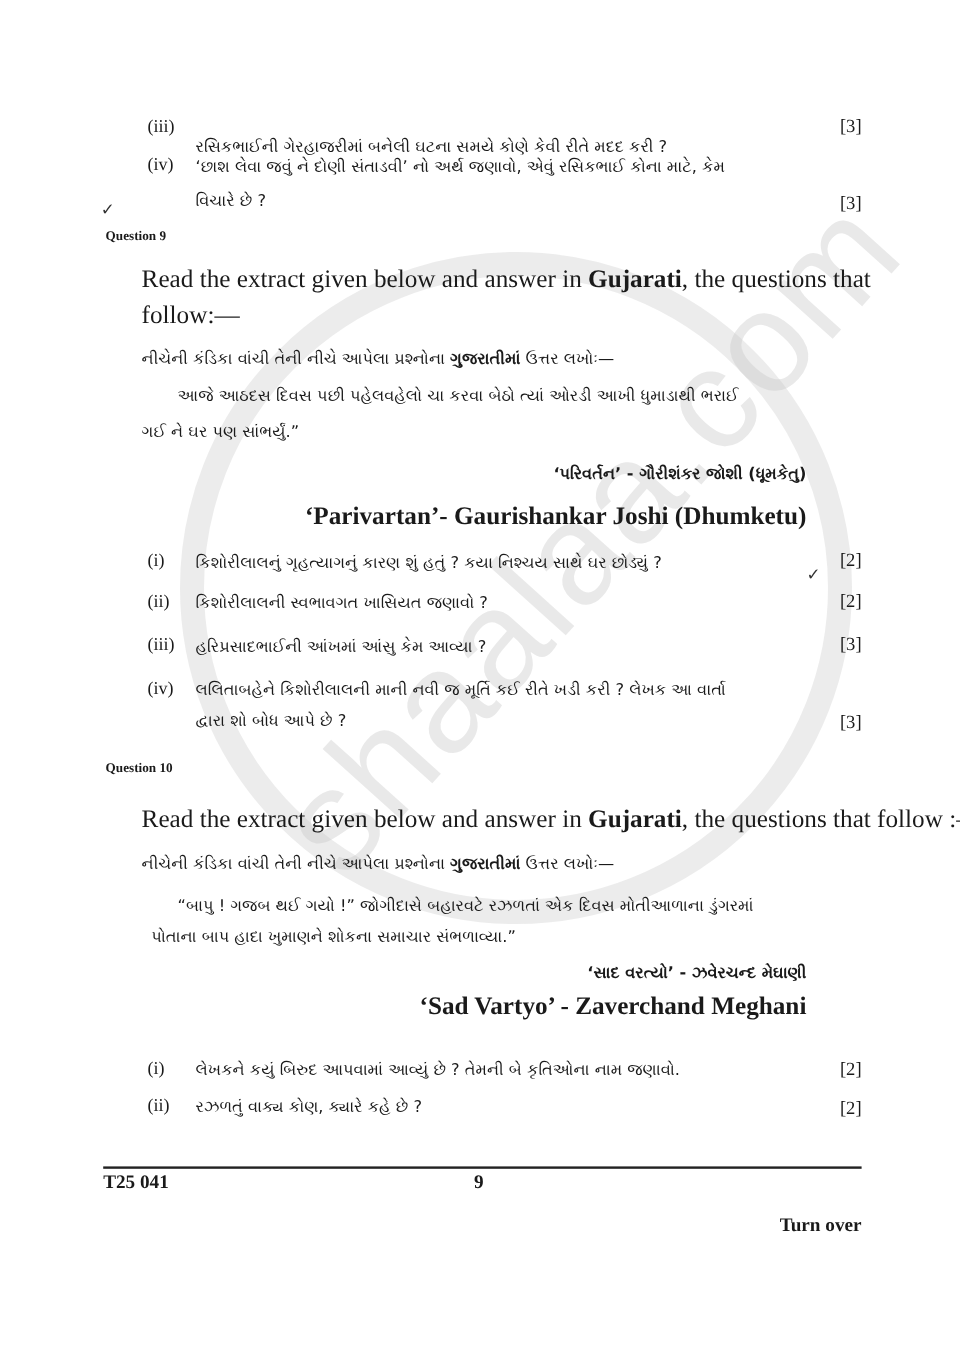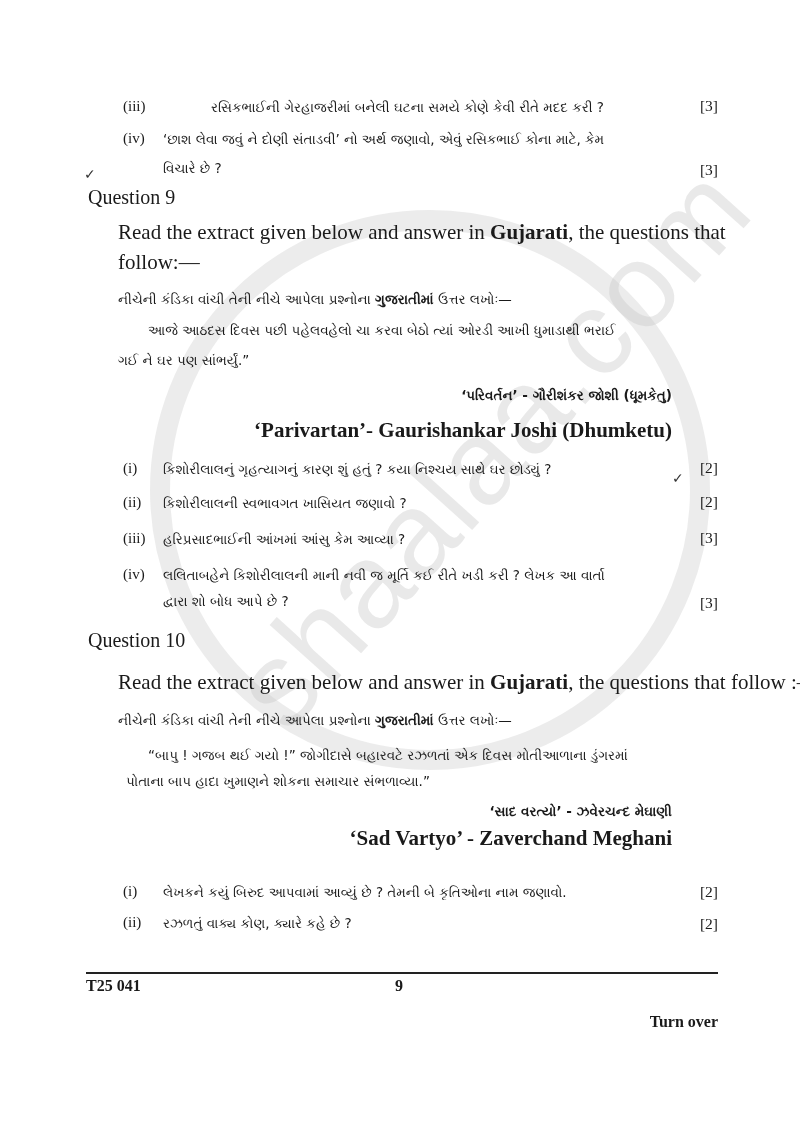--- a/index.html
+++ b/index.html
@@ -17,38 +17,38 @@
       font-family: "Liberation Sans", "DejaVu Sans", sans-serif; font-size: 120px; font-weight: 400;
       color: rgba(200,200,200,0.4); transform: rotate(-48deg); transform-origin: center center;
       letter-spacing: 2px; white-space: nowrap;
     }
     .abs { position: absolute; }
     .line { font-size: 21px; line-height: 20px; white-space: nowrap; }
     .gu { font-family: "DejaVu Sans", sans-serif; font-size: 13.5px; }
     .num { position: absolute; left: 123px; font-size: 15px; }
     .qtext { position: absolute; left: 163px; }
     .marks { position: absolute; right: 82px; font-size: 15.5px; }
-    .qhead { position: absolute; left: 88px; font-weight: normal; font-size: 20px; }
+    .qhead { position: absolute; left: 88px; font-weight: bold; font-size: 11px; }
     .bold { font-weight: bold; }
     .right-al { position: absolute; right: 128px; text-align: left; }
     .footer-rule { position: absolute; left: 86px; top: 972px; width: 632px; height: 2px; background: #222; }
     .footer { position: absolute; top: 977px; font-weight: bold; font-size: 16px; }
     .tick { position: absolute; font-size: 14px; color: #333; }
   </style>
 </head>
 <body>
 
 <div class="page">
 
   <div class="watermark-circle"></div>
   <div class="watermark-text">shaalaa.com</div>
 
   <div>
     <span class="num line" style="top:96px;">(iii)</span>
-    <span class="qtext line gu" style="top:97px;margin-left:48px;">રસિકભાઈની ગેરહાજરીમાં બનેલી ઘટના સમયે કોણે કેવી રીતે મદદ કરી ?</span>
+    <span class="qtext line gu" style="top:113px;">રસિકભાઈની ગેરહાજરીમાં બનેલી ઘટના સમયે કોણે કેવી રીતે મદદ કરી ?</span>
     <span class="marks line" style="top:96px;">[3]</span>
 
     <span class="num line" style="top:128px;">(iv)</span>
     <span class="qtext line gu" style="top:129px;">‘છાશ લેવા જવું ને દોણી સંતાડવી’ નો અર્થ જણાવો, એવું રસિકભાઈ કોના માટે, કેમ</span>
     <span class="qtext line gu" style="top:158px;">વિચારે છે ?</span>
     <span class="marks line" style="top:160px;">[3]</span>
   </div>
 
   <span class="tick" style="left:84px; top:166px;">✓</span>
 

